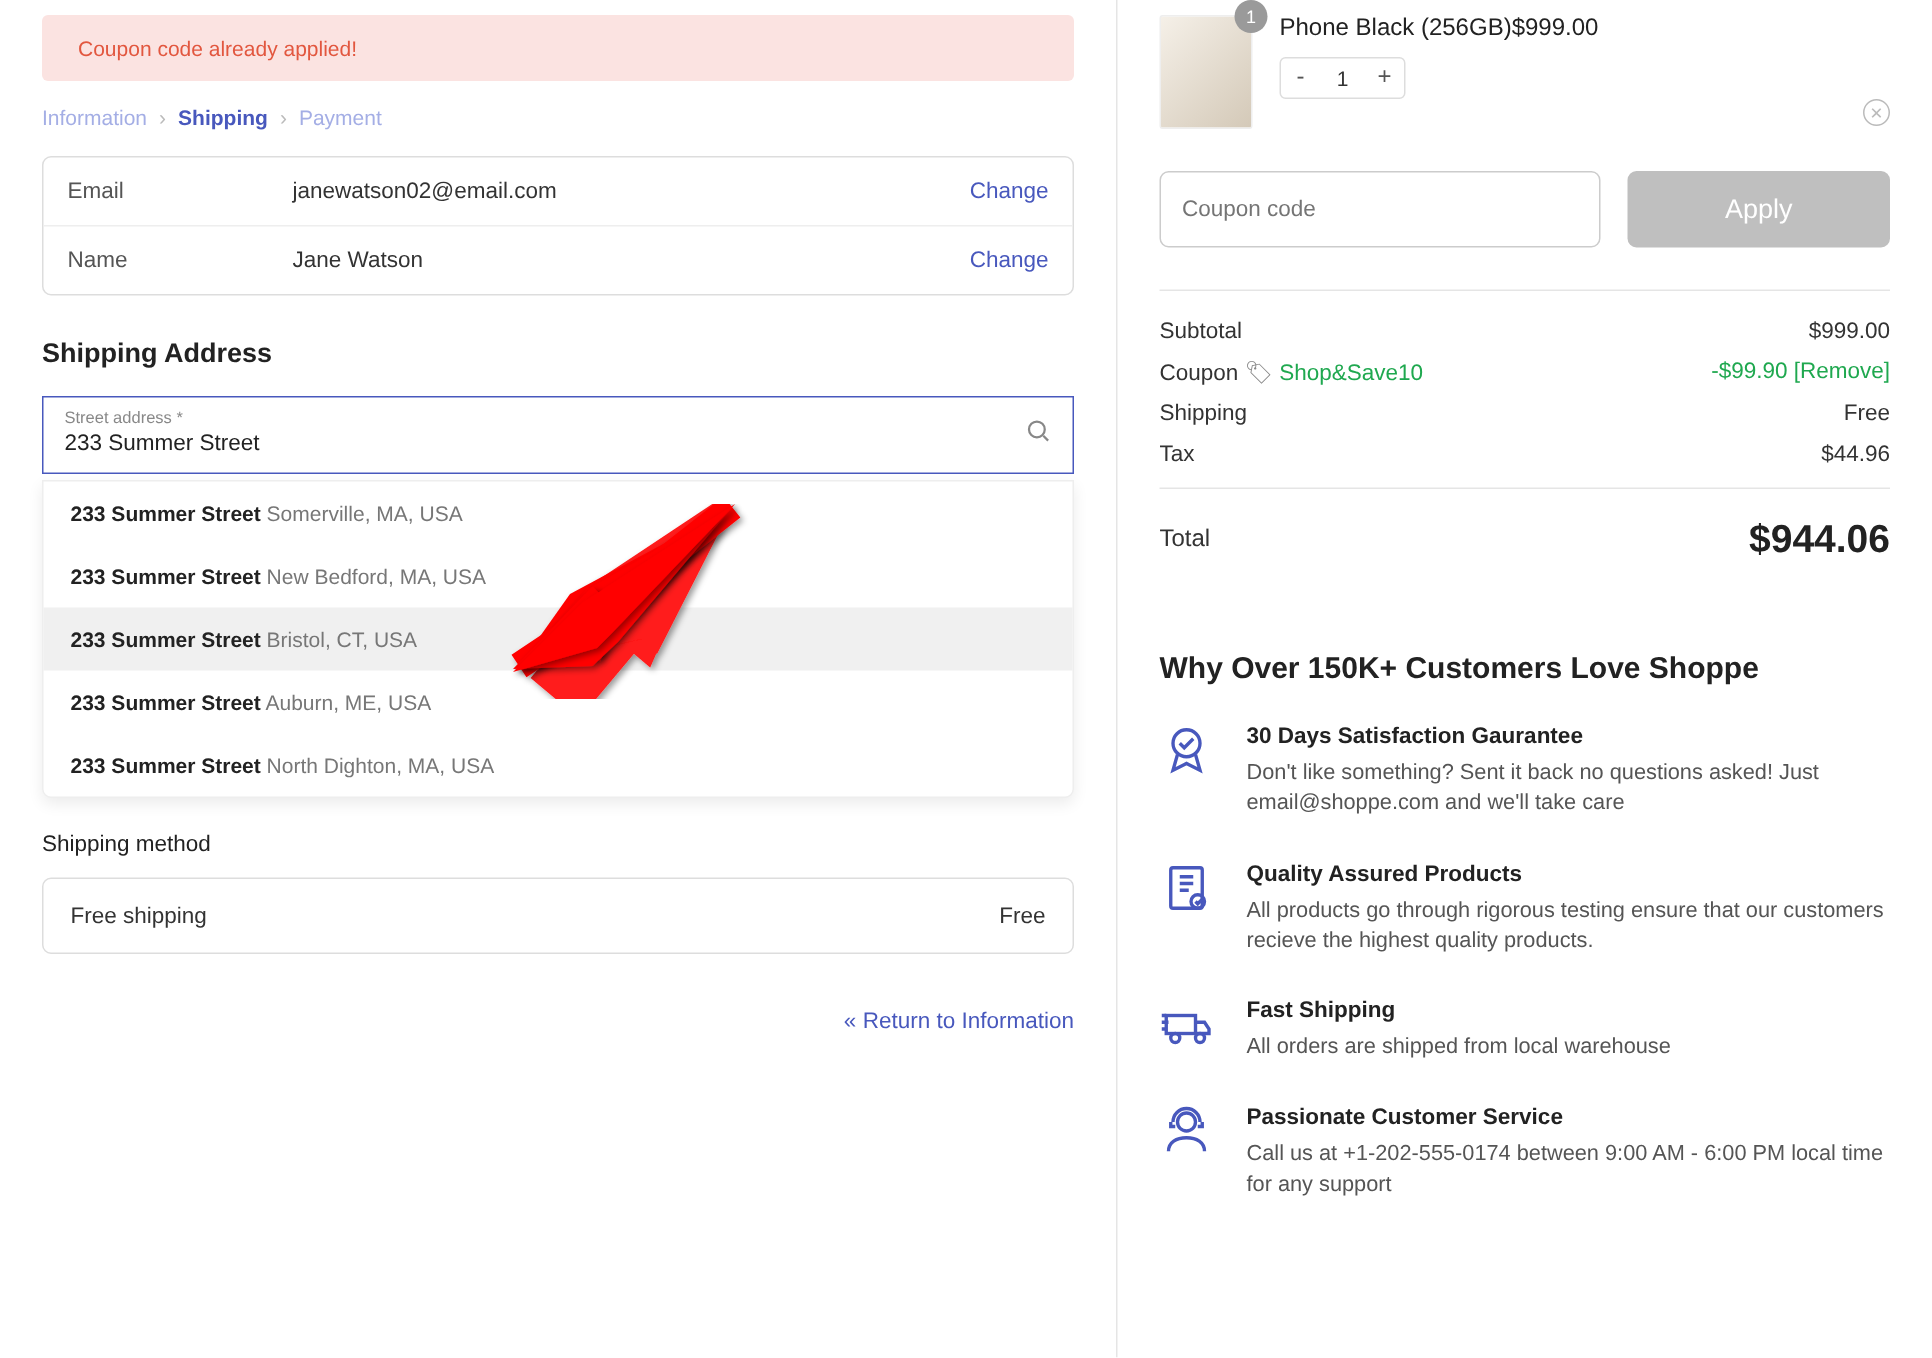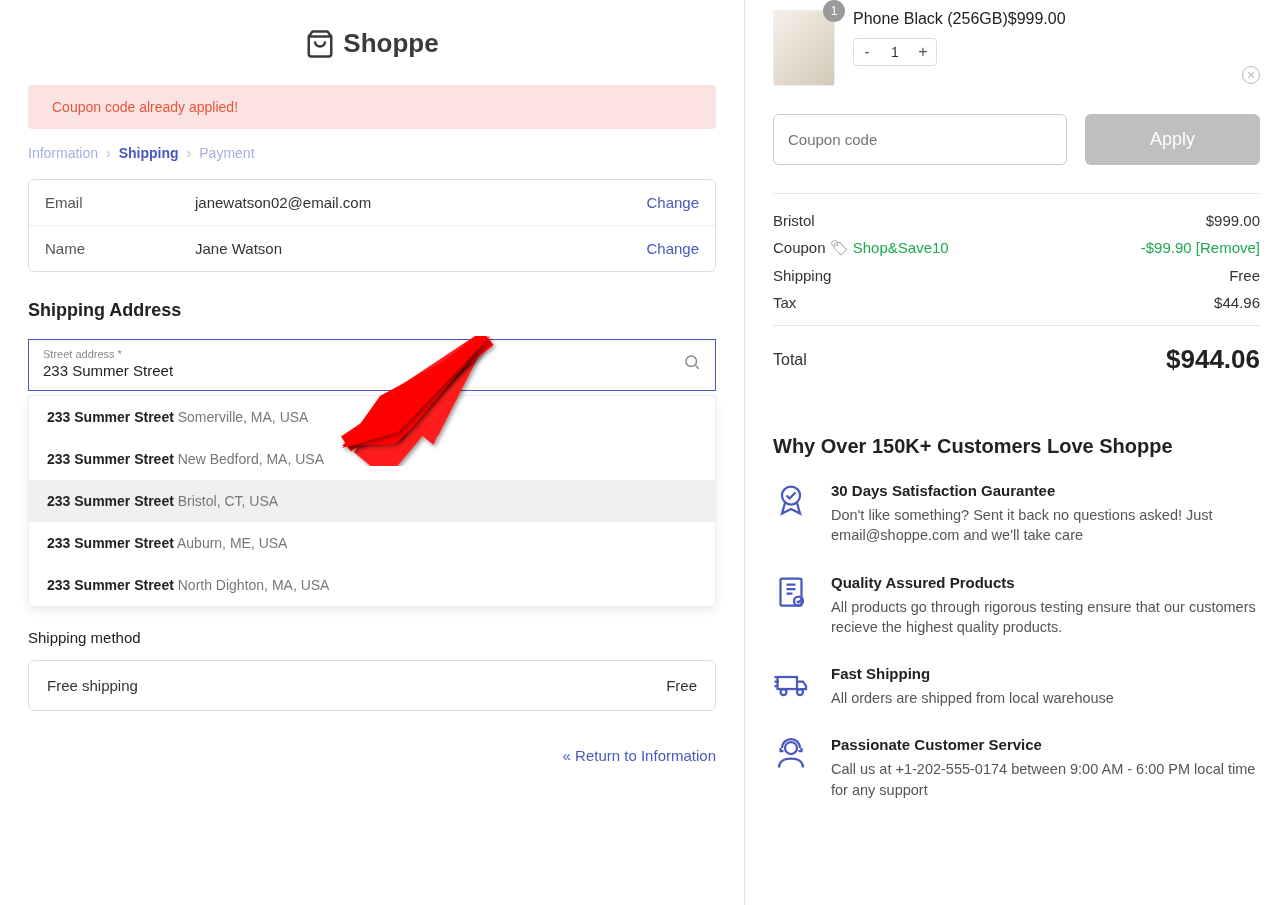--- a/index.html
+++ b/index.html
@@ -80,28 +80,20 @@
 .benefit { display: flex; gap: 22px; margin-bottom: 28px; }
 .benefit-icon { width: 36px; height: 36px; flex-shrink: 0; color: #4858bd; }
 .benefit-title { font-size: 15px; font-weight: 700; color: #222; margin-bottom: 6px; }
 .benefit-text { font-size: 14.5px; color: #555; line-height: 1.4; }
 </style>
 </head>
 <body>
 
 <div class="container">
   <div class="left">
-    <div class="logo-row">
-      <svg width="30" height="30" viewBox="0 0 24 24" fill="none" stroke="#3a3a3a" stroke-width="2">
-          <path d="M6 2L3 6v14a2 2 0 002 2h14a2 2 0 002-2V6l-3-4z"></path>
-          <path d="M3 6h18"></path>
-          <path d="M16 10a4 4 0 01-8 0"></path>
-        </svg>
-      <span class="logo-text">Shoppe</span>
-    </div>
 
     <div class="alert">Coupon code already applied!</div>
 
     <div class="breadcrumb">
       <a href="#">Information</a>
       <span class="chev">›</span>
       <span class="active">Shipping</span>
       <span class="chev">›</span>
       <a href="#">Payment</a>
     </div>
@@ -224,21 +216,21 @@
     </div>
 
     <div class="coupon-row">
       <input class="coupon-input" placeholder="Coupon code" style="">
       <button class="apply-btn">Apply</button>
     </div>
 
     <div class="divider"></div>
 
     <div class="summary-row">
-      <span>Bristol</span>
+      <span>Subtotal</span>
       <span>$999.00</span>
     </div>
     <div class="summary-row">
       <span>
         <span>Coupon</span>
         <span class="coupon-applied"><span class="tag">🏷</span><span>Shop&amp;Save10</span></span>
       </span>
       <span class="coupon-applied">-$99.90 [Remove]</span>
     </div>
     <div class="summary-row">

